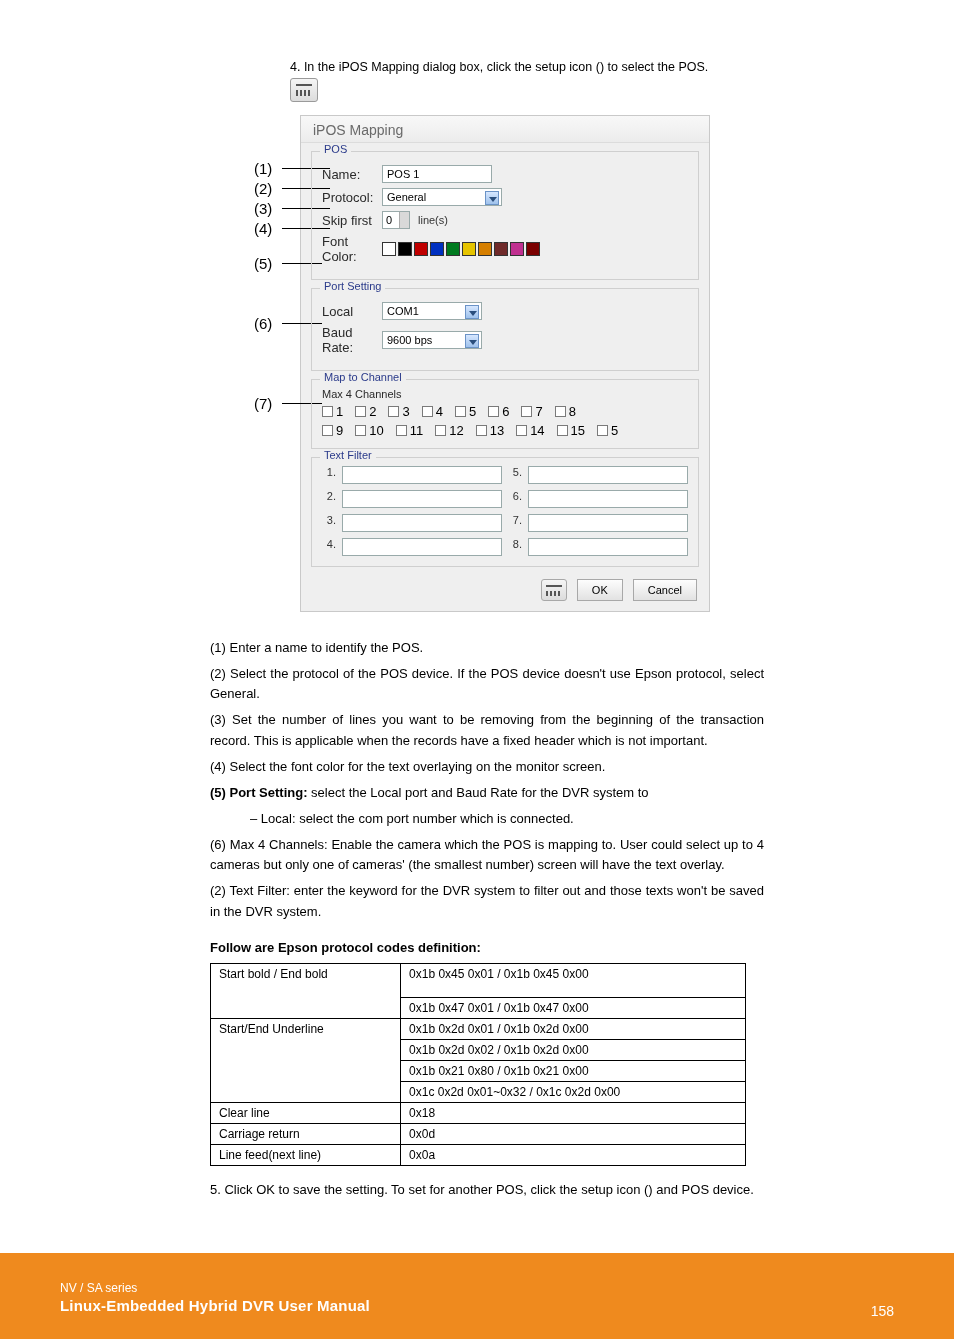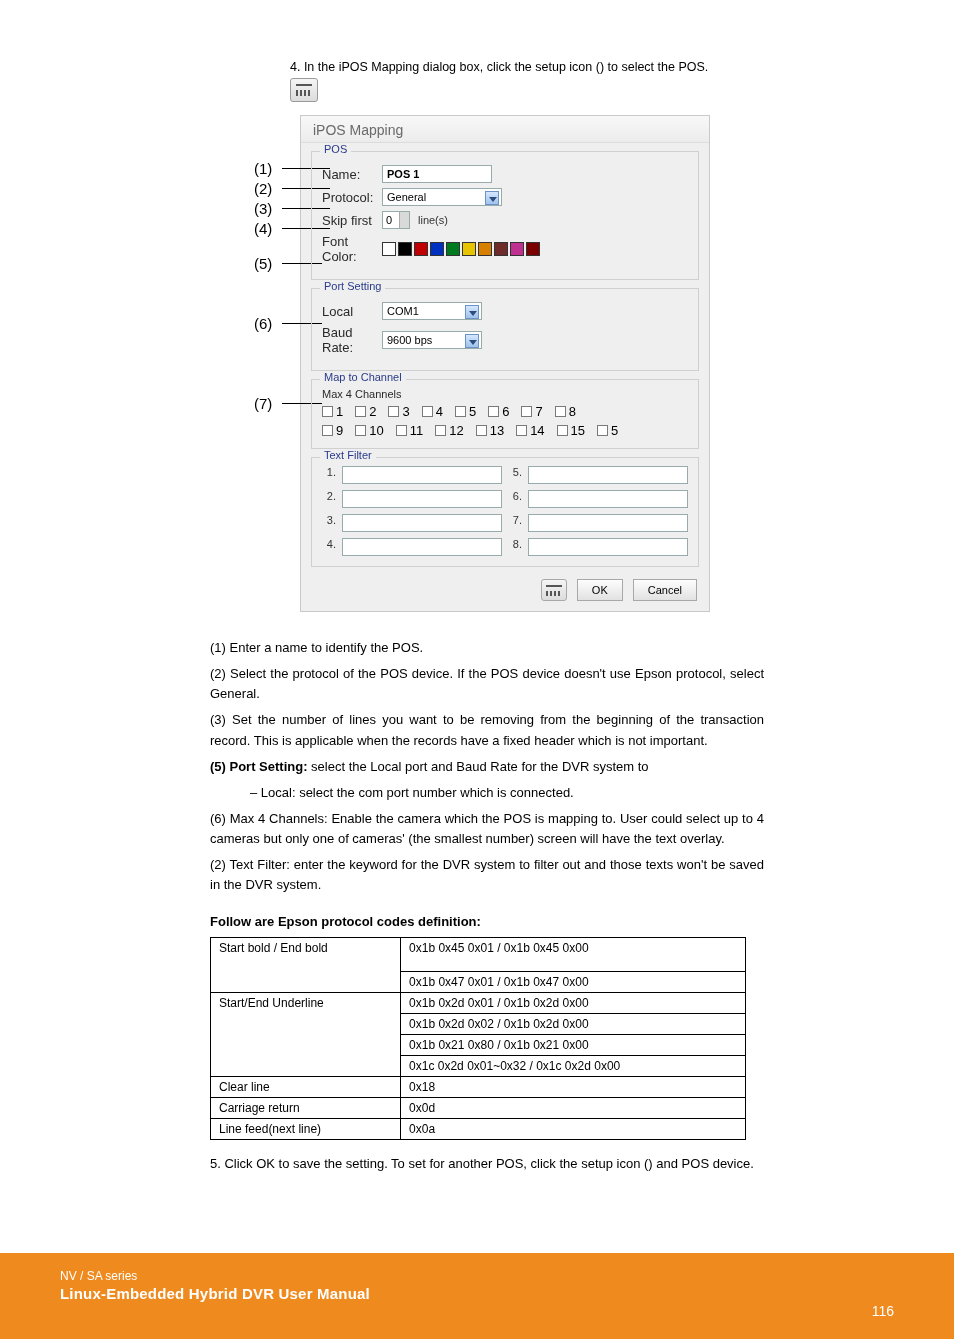--- a/index.html
+++ b/index.html
@@ -20,21 +20,21 @@
 
   .dialog { border: 1px solid #c9c9c9; background: #efefef; padding: 0 0 10px 0; }
   .dlg-title { font-size: 14px; color: #6a6a6a; padding: 6px 12px 4px 12px; background: linear-gradient(#f8f8f8,#ececec); border-bottom: 1px solid #dcdcdc; }
 
   .group { margin: 8px 10px 6px 10px; border: 1px solid #cfcfcf; border-radius: 0; padding: 8px 10px 10px 10px; position: relative; }
   .group-label { position: absolute; left: 8px; top: -9px; background: #efefef; padding: 0 4px; font-size: 11px; color: #2a3a8a; }
 
   .row { display: flex; align-items: center; margin: 5px 0; }
   .row .lbl { width: 60px; color: #2a2a2a; font-size: 13px; }
   .txt { height: 18px; border: 1px solid #9aa; background: #fff; padding: 0 4px; font-size: 11px; }
-  .txt.name { width: 110px; font-weight: bold; }
+  .txt.name { width: 110px; }
   .dd { height: 18px; border: 1px solid #9aa; background: #fff; font-size: 11px; padding: 8px 4px; position: relative; display: inline-flex; align-items: center; }
   .dd .arr { position: absolute; right: 2px; top: 2px; width: 14px; height: 14px; background: linear-gradient(#d6e7ff,#9fc2ec); border: 1px solid #6b93c7; }
   .dd .arr::after { content: ""; position: absolute; left: 3px; top: 5px; border-left: 4px solid transparent; border-right: 4px solid transparent; border-top: 5px solid #2a4e7c; }
   .dd.w1 { width: 120px; }
   .dd.w2 { width: 100px; }
 
   .spin { width: 28px; height: 18px; border: 1px solid #9aa; background: #fff; font-size: 11px; padding: 0 3px; display: inline-flex; align-items: center; position: relative; }
   .spin .spbtn { position: absolute; right: 0; top: 0; width: 10px; height: 100%; background: #d9d9d9; border-left: 1px solid #aaa; }
   .lines { font-size: 11px; margin-left: 8px; color: #333; }
 
@@ -66,21 +66,21 @@
   .bodytxt strong { font-weight: bold; }
 
   h3.follow { margin: 18px 0 8px 130px; font-size: 13px; font-weight: bold; }
 
   
   table.codes { border-collapse: collapse; margin: 4px 0 0 130px; width: 536px; font-size: 12px; }
   table.codes td, table.codes th { border: 1px solid #000; padding: 3px 8px; vertical-align: top; }
   .twoline td { height: 34px; }
 
   
-  .footer { position: absolute; left: 0; right: 0; bottom: 0; height: 86px; background: #ef8a1e; color: #fff; padding: 16px 40px 0 60px; font-size: 12px; }
+  .footer { position: absolute; left: 0; right: 0; bottom: 0; height: 86px; background: #ef8a1e; color: #fff; padding: 28px 40px 0 60px; font-size: 12px; }
   .footer .t1 { font-size: 12px; }
   .footer .t2 { font-size: 15px; margin-top: 2px; font-weight: bold; letter-spacing: 0.2px; }
   .footer .page-no { position: absolute; right: 60px; bottom: 20px; font-size: 14px; }
 </style>
 </head>
 <body>
 
 <div class="page">
 
   <div class="top-text">4. In the iPOS Mapping dialog box, click the setup icon () to select the POS.</div>
@@ -263,20 +263,21 @@
         <span class="btn">OK</span>
         <span class="btn">Cancel</span>
       </div>
     </div>
   </div>
 
   <div class="bodytxt">
     <p>(1) Enter a name to identify the POS.</p>
     <p>(2) Select the protocol of the POS device. If the POS device doesn't use Epson protocol, select General.</p>
     <p>(3) Set the number of lines you want to be removing from the beginning of the transaction record. This is applicable when the records have a fixed header which is not important.</p>
+    <p>(4) Select the font color for the text overlaying on the monitor screen.</p>
     <p><strong>(5) Port Setting:</strong><span> select the Local port and Baud Rate for the DVR system to</span></p>
     <p class="sub">– Local: select the com port number which is connected.</p>
     <p>(6) Max 4 Channels: Enable the camera which the POS is mapping to. User could select up to 4 cameras but only one of cameras' (the smallest number) screen will have the text overlay.</p>
     <p>(2) Text Filter: enter the keyword for the DVR system to filter out and those texts won't be saved in the DVR system.</p>
   </div>
 
   <h3 class="follow">Follow are Epson protocol codes definition:</h3>
 
   <table class="codes">
     <tbody>
@@ -315,16 +316,16 @@
   </tbody>
     </table>
 
   <div class="bodytxt" style="margin-top:14px;">
     <p>5. Click OK to save the setting. To set for another POS, click the setup icon () and POS device.</p>
   </div>
 
   <div class="footer">
     <div class="t1">NV / SA series</div>
     <div class="t2">Linux-Embedded Hybrid DVR User Manual</div>
-    <div class="page-no">116</div>
+    <div class="page-no">158</div>
   </div>
 
 </div>
 
 </body></html>

